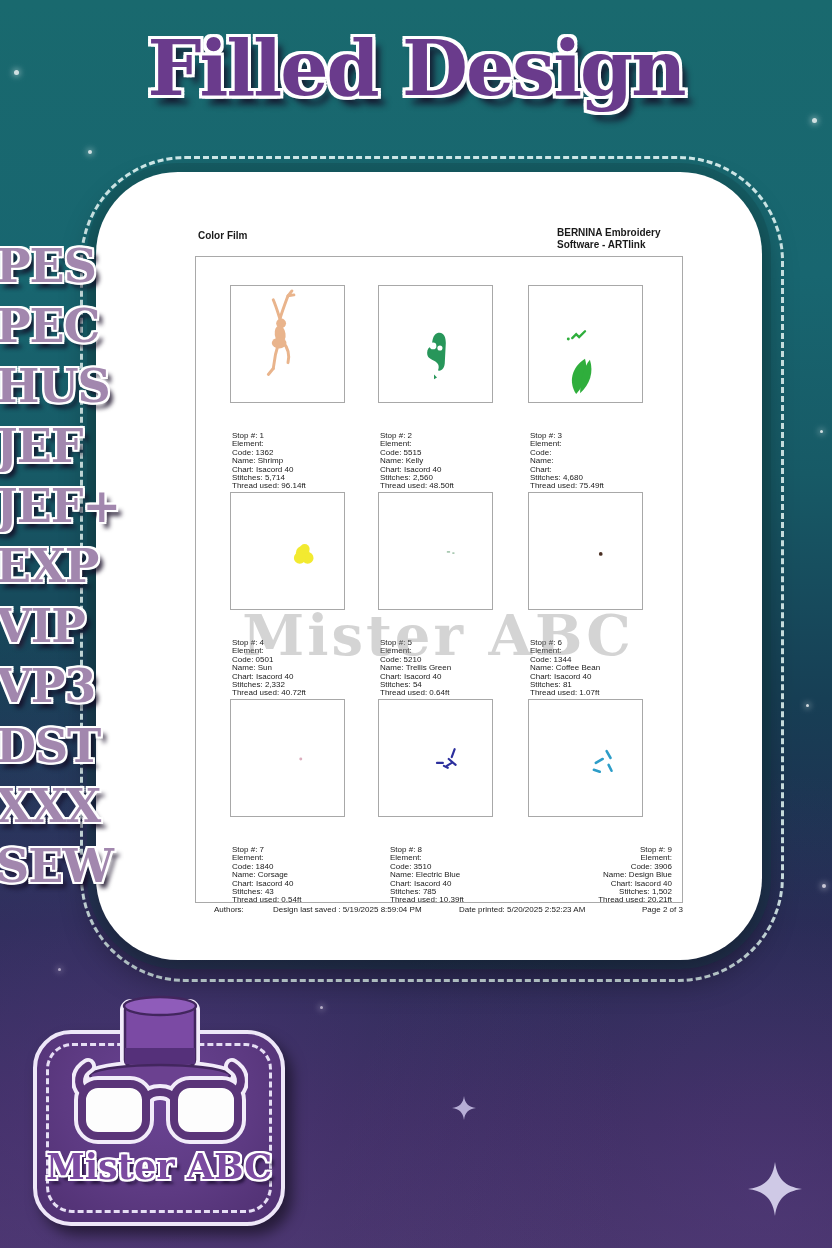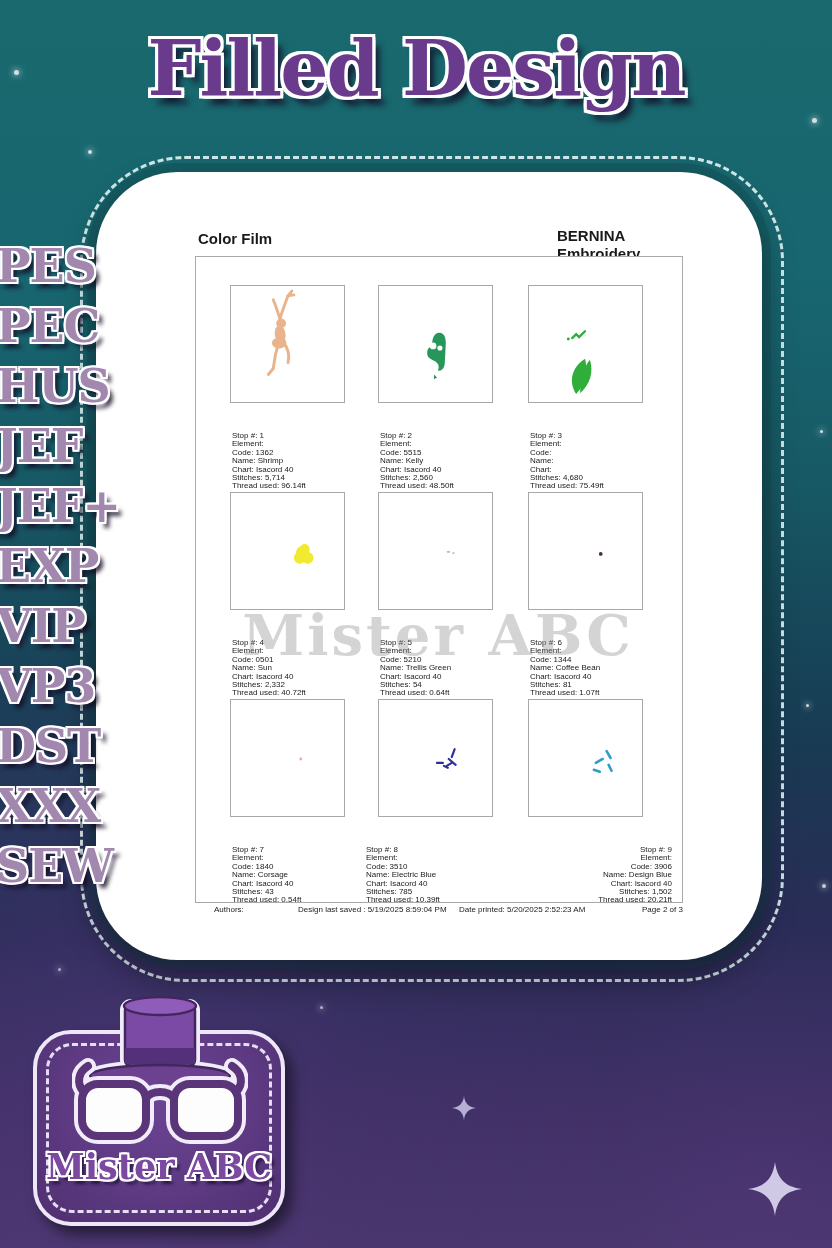--- a/index.html
+++ b/index.html
@@ -18,21 +18,21 @@
 
   .sidebar{position:absolute;left:-4px;top:236px;z-index:4;display:flex;flex-direction:column;}
   .fmt{font-family:"DejaVu Serif",serif;font-weight:bold;font-size:46px;line-height:60px;color:#a287ae;letter-spacing:-1px;
     text-shadow:2px 0 0 #fff,-2px 0 0 #fff,0 2px 0 #fff,0 -2px 0 #fff,2px 2px 0 #fff,-2px -2px 0 #fff,2px -2px 0 #fff,-2px 2px 0 #fff,5px 6px 4px rgba(20,10,35,.8);}
 
   .card-dash{position:absolute;left:80px;top:156px;width:698px;height:820px;border:3px dashed rgba(224,245,244,.92);border-radius:105px;z-index:1;}
   .card{position:absolute;left:96px;top:172px;width:666px;height:788px;background:#fff;border-radius:82px;z-index:2;
     box-shadow:0 0 0 9px rgba(14,60,66,.28),0 16px 34px rgba(0,0,0,.45);}
 
   .doc{position:absolute;left:190px;top:220px;width:502px;height:716px;z-index:3;color:#1a1a1a;}
-  .doc-h{position:absolute;font-weight:bold;font-size:15px;}
+  .doc-h{position:absolute;font-weight:bold;font-size:10px;}
   .pre{white-space:pre;margin-top:35px;}
   .app-name{width:126px;line-height:1.18;}
   .content-box{position:absolute;left:5px;top:36px;width:486px;height:645px;border:1px solid #a9a9a9;background:#fff;}
   .thumb{position:absolute;width:115px;height:118px;border:1px solid #a8a8a8;background:#fff;box-sizing:border-box;}
   .thumb svg{width:100%;height:100%;display:block;}
   .stoptext{position:absolute;width:142px;margin-top:28px;}
   .stoptext div{font-size:8px;line-height:1.05;white-space:nowrap;}
   .watermark{position:absolute;left:5px;top:382px;width:486px;text-align:center;z-index:5;pointer-events:none;
     font-family:"DejaVu Serif",serif;font-weight:bold;font-size:56px;letter-spacing:3px;color:#8f8f8f;opacity:.38;white-space:nowrap;}
   .footer span{position:absolute;top:685px;font-size:8px;white-space:nowrap;}
@@ -245,21 +245,21 @@
 
     <div class="stoptext" style="left:42px;top:598px;">
       <div>Stop #: 7</div>
       <div>Element:</div>
       <div>Code: 1840</div>
       <div>Name: Corsage</div>
       <div>Chart: Isacord 40</div>
       <div>Stitches: 43</div>
       <div>Thread used: 0.54ft</div>
     </div>
-    <div class="stoptext" style="left:176px;top:598px;">
+    <div class="stoptext" style="left:200px;top:598px;">
       <div>Stop #: 8</div>
       <div>Element:</div>
       <div>Code: 3510</div>
       <div>Name: Electric Blue</div>
       <div>Chart: Isacord 40</div>
       <div>Stitches: 785</div>
       <div>Thread used: 10.39ft</div>
     </div>
     <div class="stoptext" style="left:340px;top:598px;text-align:right;">
       <div>Stop #: 9</div>
@@ -268,21 +268,21 @@
       <div>Name: Design Blue</div>
       <div>Chart: Isacord 40</div>
       <div>Stitches: 1,502</div>
       <div>Thread used: 20.21ft</div>
     </div>
 
     <div class="watermark">Mister ABC</div>
 
     <div class="footer">
       <span style="left:24px;">Authors:</span>
-      <span style="left:83px;margin-left:25px;">Design last saved : 5/19/2025 8:59:04 PM</span>
+      <span style="left:83px;">Design last saved : 5/19/2025 8:59:04 PM</span>
       <span style="left:269px;">Date printed: 5/20/2025 2:52:23 AM</span>
       <span style="left:452px;">Page 2 of 3</span>
     </div>
   </div>
 
   <div class="badge"></div>
   <svg class="hat" viewBox="0 0 176 112">
     <g stroke="#f2ecfa" stroke-width="10" fill="none" stroke-linejoin="round">
       <rect x="53" y="10" width="70" height="62" rx="6"></rect>
       <path d="M18,80 C38,68 138,68 158,80 C158,92 128,98 88,98 C48,98 18,92 18,80 Z"></path>

